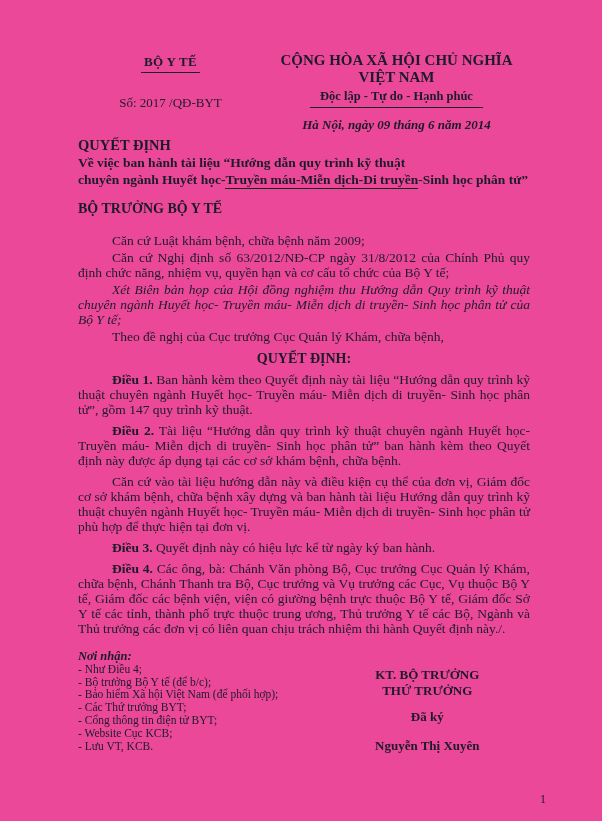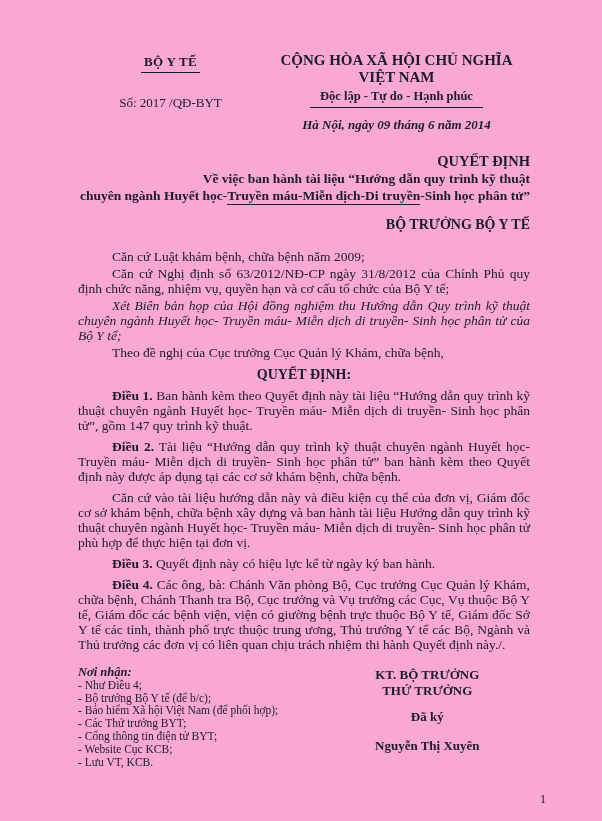--- a/index.html
+++ b/index.html
@@ -1,49 +1,49 @@
 <!DOCTYPE html>
 <html lang="vi"><head>
 <meta charset="utf-8">
 <style>
   html,body{margin:0;padding:0;background:#ffffff;}
   .page{
-    width:602px;height:821px;background:#f9a8d4;position:relative;
+    width:602px;height:821px;background:#ec4899;position:relative;
     font-family:"Liberation Serif","DejaVu Serif",serif;
     color:#1b1b2a;box-sizing:border-box;
     padding:52px 72px 10px 78px;overflow:hidden;
   }
   
   .header{display:flex;}
   .header-left{width:185px;text-align:center;flex:0 0 auto;}
   .org-name{font-weight:bold;font-size:13px;display:inline-block;padding:0 3px 2px;border-bottom:1px solid currentColor;letter-spacing:.3px;}
   .doc-number{font-size:13px;margin-top:22px;}
   .header-right{flex:1;text-align:center;}
   .national-title{font-weight:bold;font-size:15px;}
   .motto{font-weight:bold;font-size:12.5px;margin-top:2px;display:inline-block;padding:0 10px 3px;border-bottom:1.5px solid currentColor;}
   .place-date{font-weight:bold;font-style:italic;font-size:13px;margin-top:9px;}
   
-  .title-block{text-align:right;margin-top:20px;}
+  .title-block{text-align:left;margin-top:4px;}
   .doc-title{font-size:14.5px;font-weight:bold;}
   .subtitle{font-size:13.5px;font-weight:bold;line-height:17px;}
   .subtitle-line2{white-space:nowrap;}
   .underline-seg{border-bottom:1.5px solid currentColor;padding-bottom:1px;}
   .authority{font-size:14px;font-weight:bold;margin-top:13px;}
   
   .body-text{margin-top:14px;font-size:13.5px;line-height:15px;text-align:justify;}
   .para{margin:2px 0 0;text-indent:34px;}
   .preamble .para:first-child{margin-top:16px;}
   .para.italic{font-style:italic;}
   .decree-heading{text-align:center;font-weight:bold;font-size:14px;margin:7px 0 6px;text-indent:0;}
   .articles .para{margin-top:6px;}
   
   .footer{display:flex;margin-top:14px;}
   .recipients{flex:1.2;font-size:11.5px;line-height:12.8px;}
   .recipients-label{font-weight:bold;font-style:italic;font-size:12.5px;}
-  .signature{flex:1;text-align:center;font-weight:bold;font-size:13px;line-height:16px;padding-top:1px;}
+  .signature{flex:1;text-align:center;font-weight:bold;font-size:13px;line-height:16px;padding-top:1px;margin-top:16px;}
   .sig-note{margin-top:10px;}
   .sig-name{margin-top:13px;}
   .page-number{position:absolute;right:56px;bottom:14px;font-size:12px;}
 </style>
 </head>
 <body>
 
 <div class="page">
 
   <div class="header">

